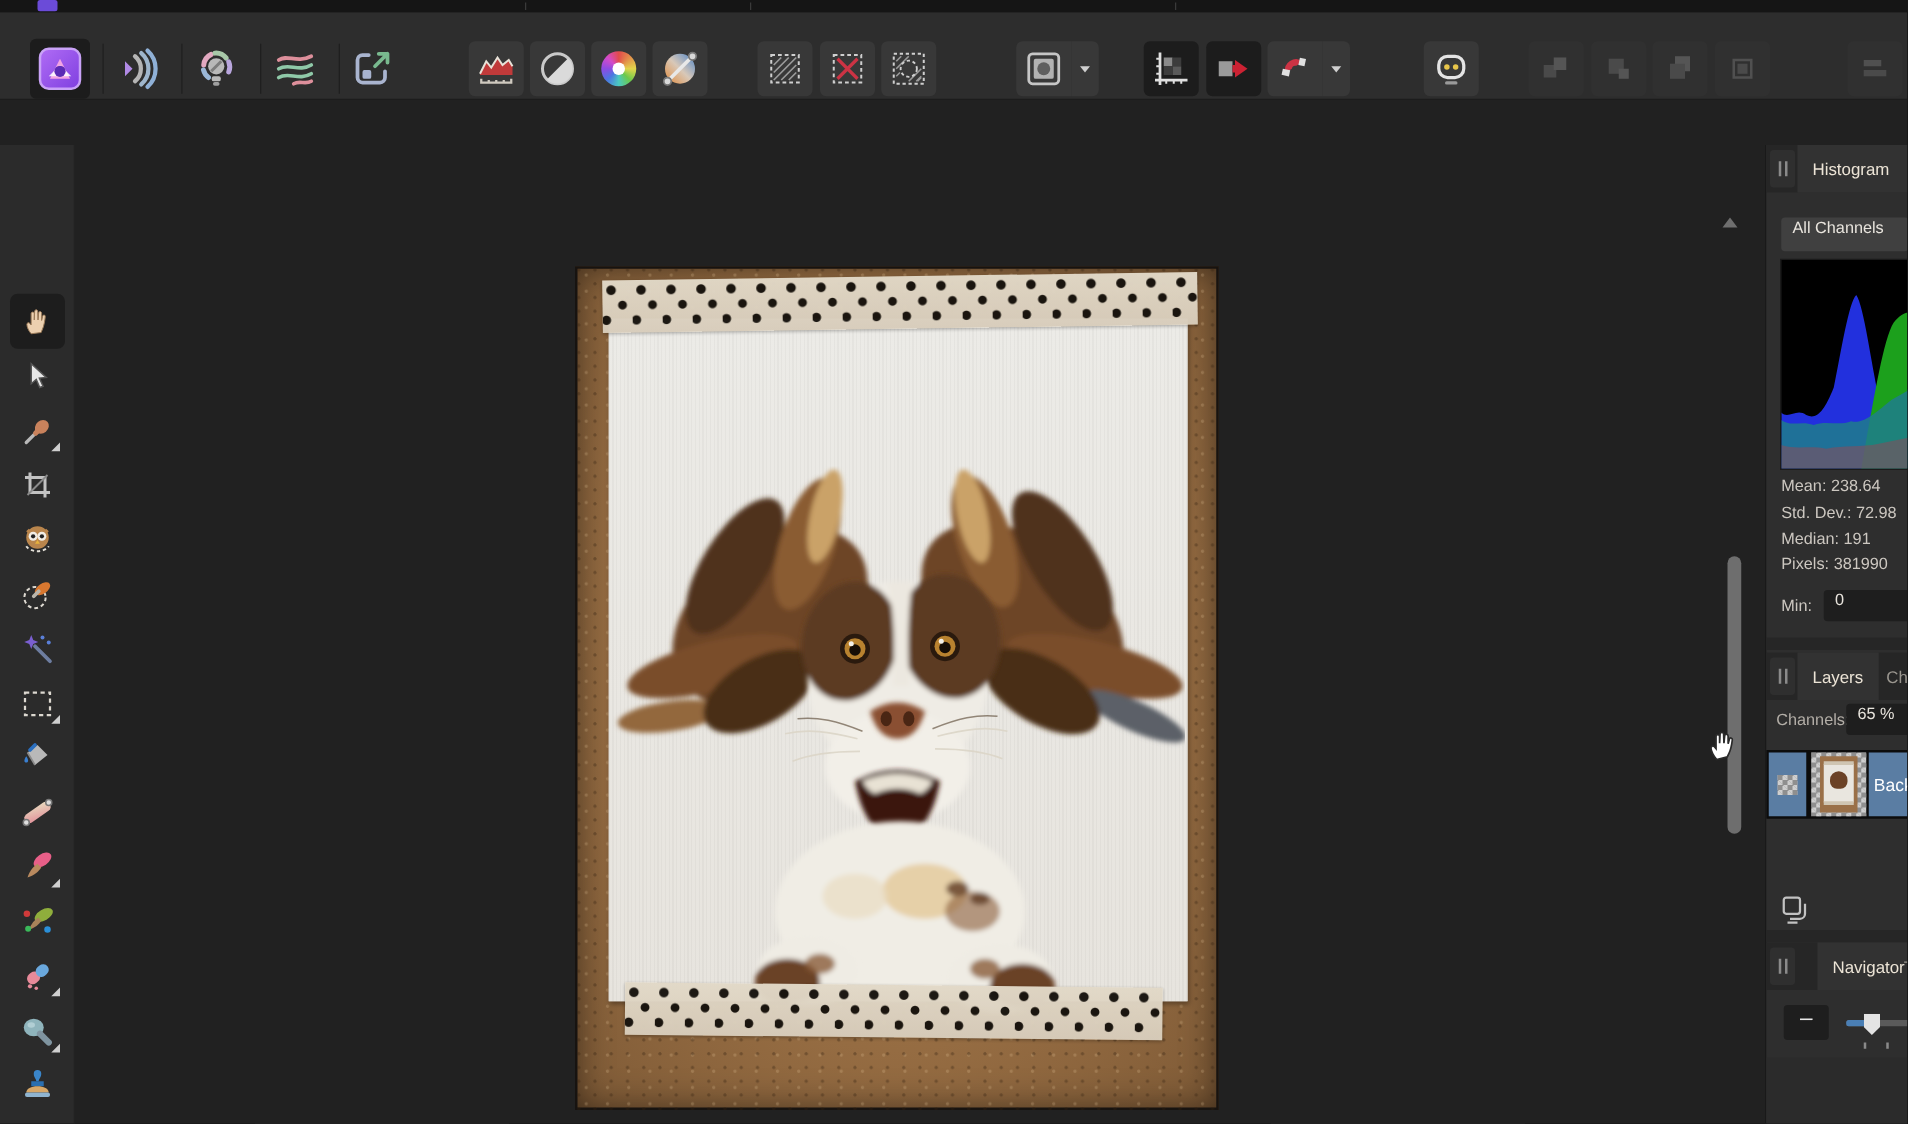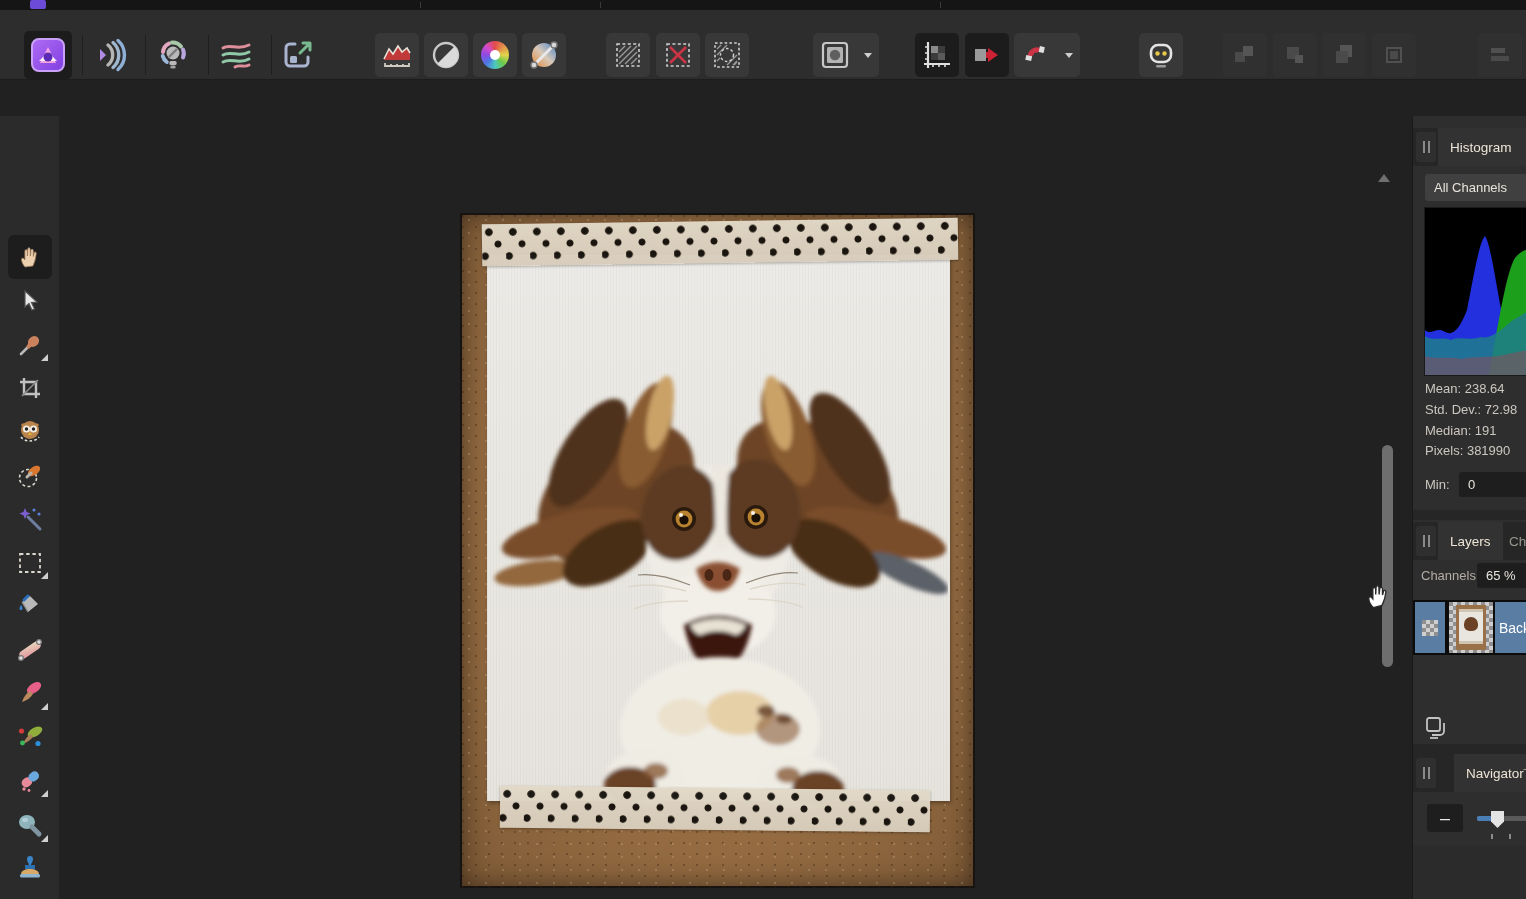--- a/index.html
+++ b/index.html
@@ -66,21 +66,21 @@
   
   #cursor{left:1303px;top:420px;}
   
   #rightpanel{left:1412px;top:116px;width:114px;height:783px;background:#2e2e2e;border-left:1px solid #191919;box-sizing:border-box;overflow:hidden;}
   .phead{position:absolute;left:0;width:114px;height:38px;background:#262626;}
   .handle{position:absolute;left:3px;top:4px;width:20px;height:30px;background:#2f2f2f;border-radius:3px;display:flex;align-items:center;justify-content:center;gap:3px;}
   .handle i{display:block;width:2px;height:12px;background:#8a8a8a;}
   .ptab{position:absolute;top:0;height:38px;background:#323232;color:#ece4d6;font-size:13.5px;display:flex;align-items:center;padding:0 12px;}
   .ptab.dim{background:transparent;color:#9a968f;}
   .statline{position:absolute;left:12px;font-size:13px;color:#ccc7c0;white-space:nowrap;}
-  .darkfield{position:absolute;background:#1e1e1e;border-radius:3px;color:#e8e4dd;font-size:13px;display:flex;align-items:center;padding-left:9px;box-sizing:border-box;}
+  .darkfield{position:absolute;background:#1e1e1e;border-radius:3px;color:#e8e4dd;font-size:13px;display:flex;padding-left:9px;box-sizing:border-box;}
   .checker{background-image:linear-gradient(45deg,#cfcfcf 25%,transparent 25%,transparent 75%,#cfcfcf 75%),
                             linear-gradient(45deg,#cfcfcf 25%,transparent 25%,transparent 75%,#cfcfcf 75%);
            background-position:0 0,4px 4px;background-size:8px 8px;background-color:#8f8f8f;}
 </style>
 </head>
 <body>
 
 <div id="app">
 
   <div id="titlebar" class="abs">
@@ -510,21 +510,21 @@
       <div id="sb-thumb" class="abs"></div>
 
       <svg id="cursor" class="abs" width="30" height="30" viewBox="0 0 26 26">
         <path d="M9 24 c-2.2-2.2-4-6-4-8 0-1.5 1.6-1.9 2.4-.9 l1.1 1.3 V8 c0-1.8 2.5-1.8 2.5 0 v4.6 l.3-6.2 c.1-1.8 2.5-1.8 2.5 0 l.2 6.2 .5-5 c.2-1.7 2.4-1.5 2.4 .2 v5.2 l.8-3 c.4-1.6 2.3-1.2 2.1 .4 -.3 2.6-.9 6.4-2.4 9.4 l-1 2.2 z" fill="#ffffff" stroke="#2a2a2a" stroke-width="1.2"></path>
       </svg>
     </div>
   </div>
 
   <div id="rightpanel" class="abs">
 
-    <div class="phead" style="top:12px">
+    <div class="phead" style="top:0">
       <div class="handle">
           <i></i>
           <i></i>
         </div>
       <div class="ptab" style="left:25px;min-width:89px">
         <span>Histogram</span>
         </div>
     </div>
     <div class="darkfield" style="left:12px;top:58px;width:102px;height:27px;background:#404040;">
       <span>All Channels</span>

